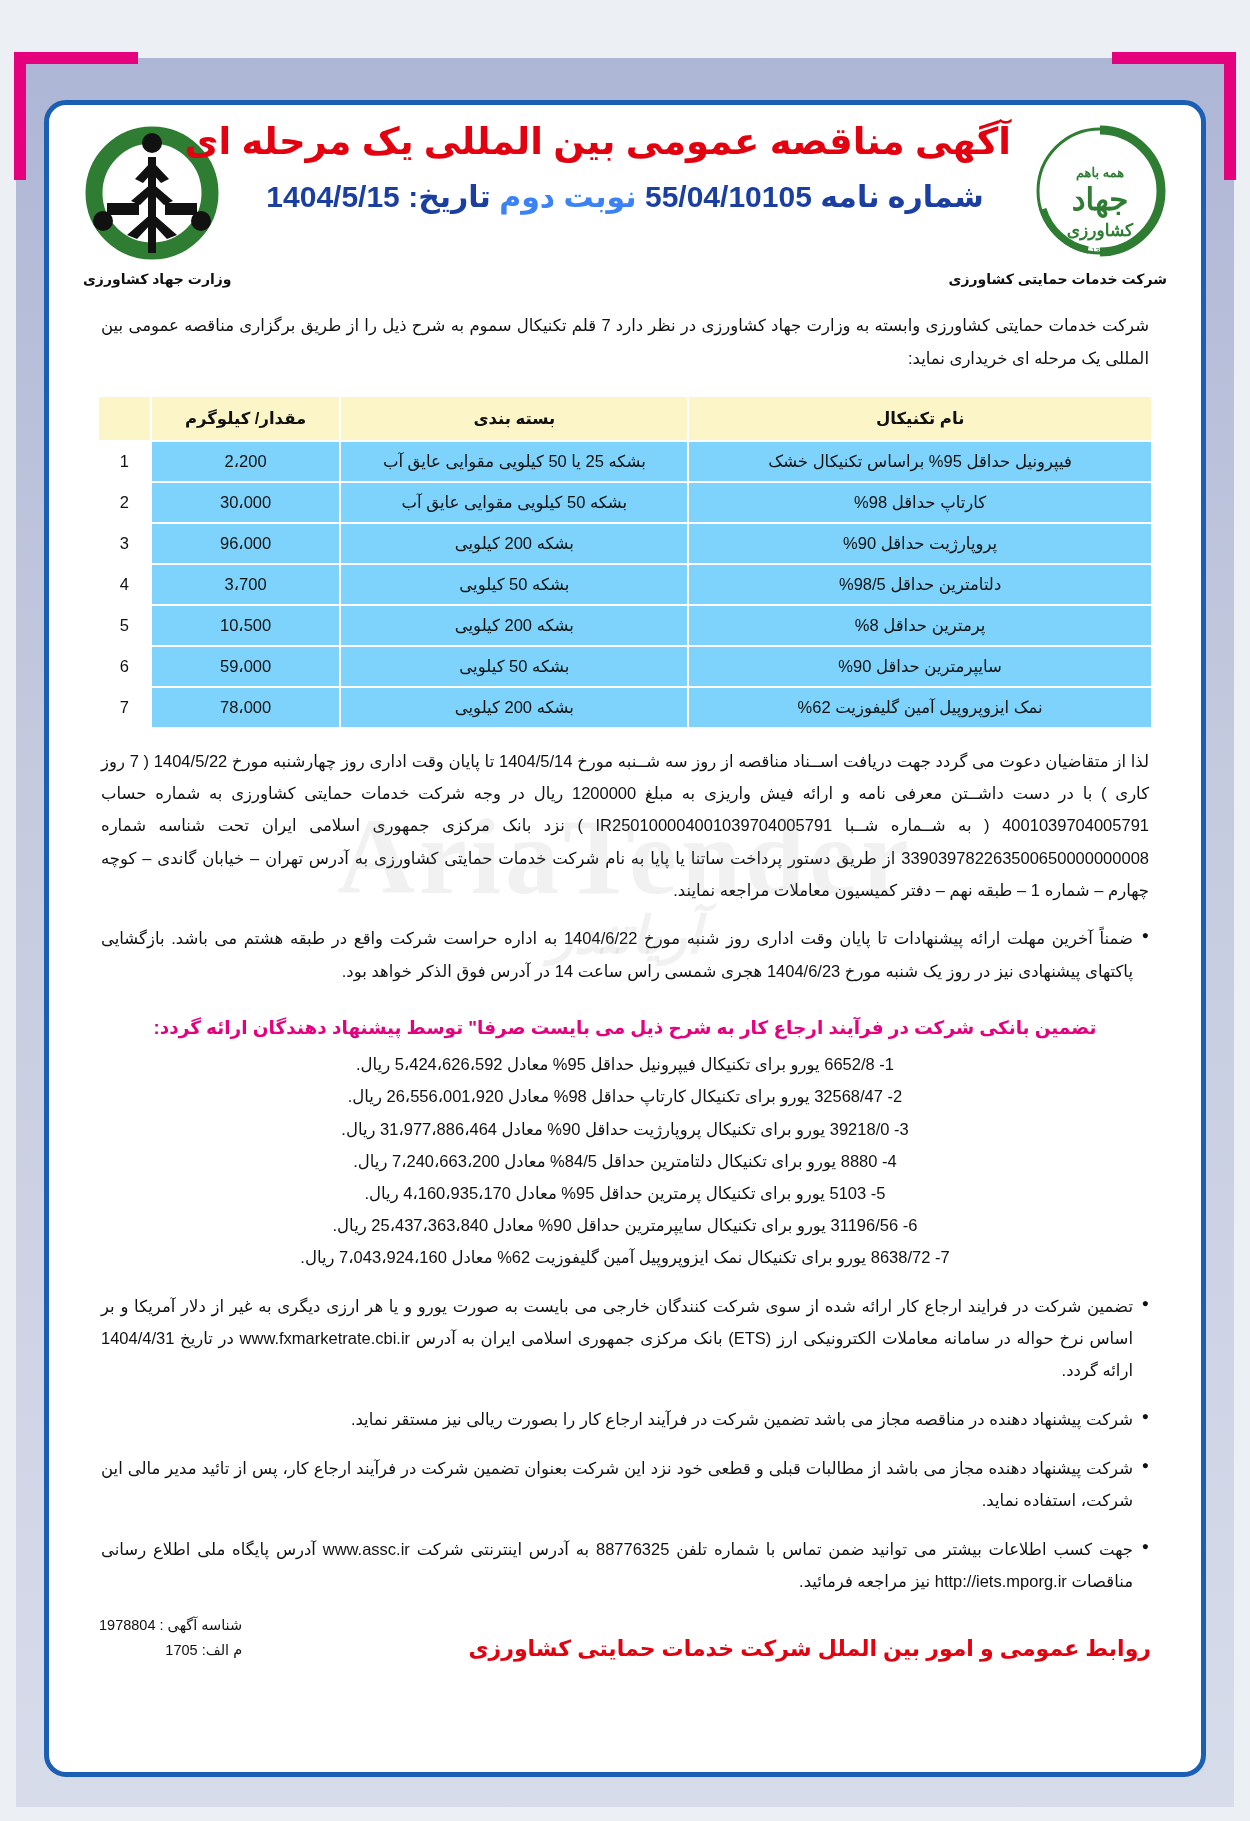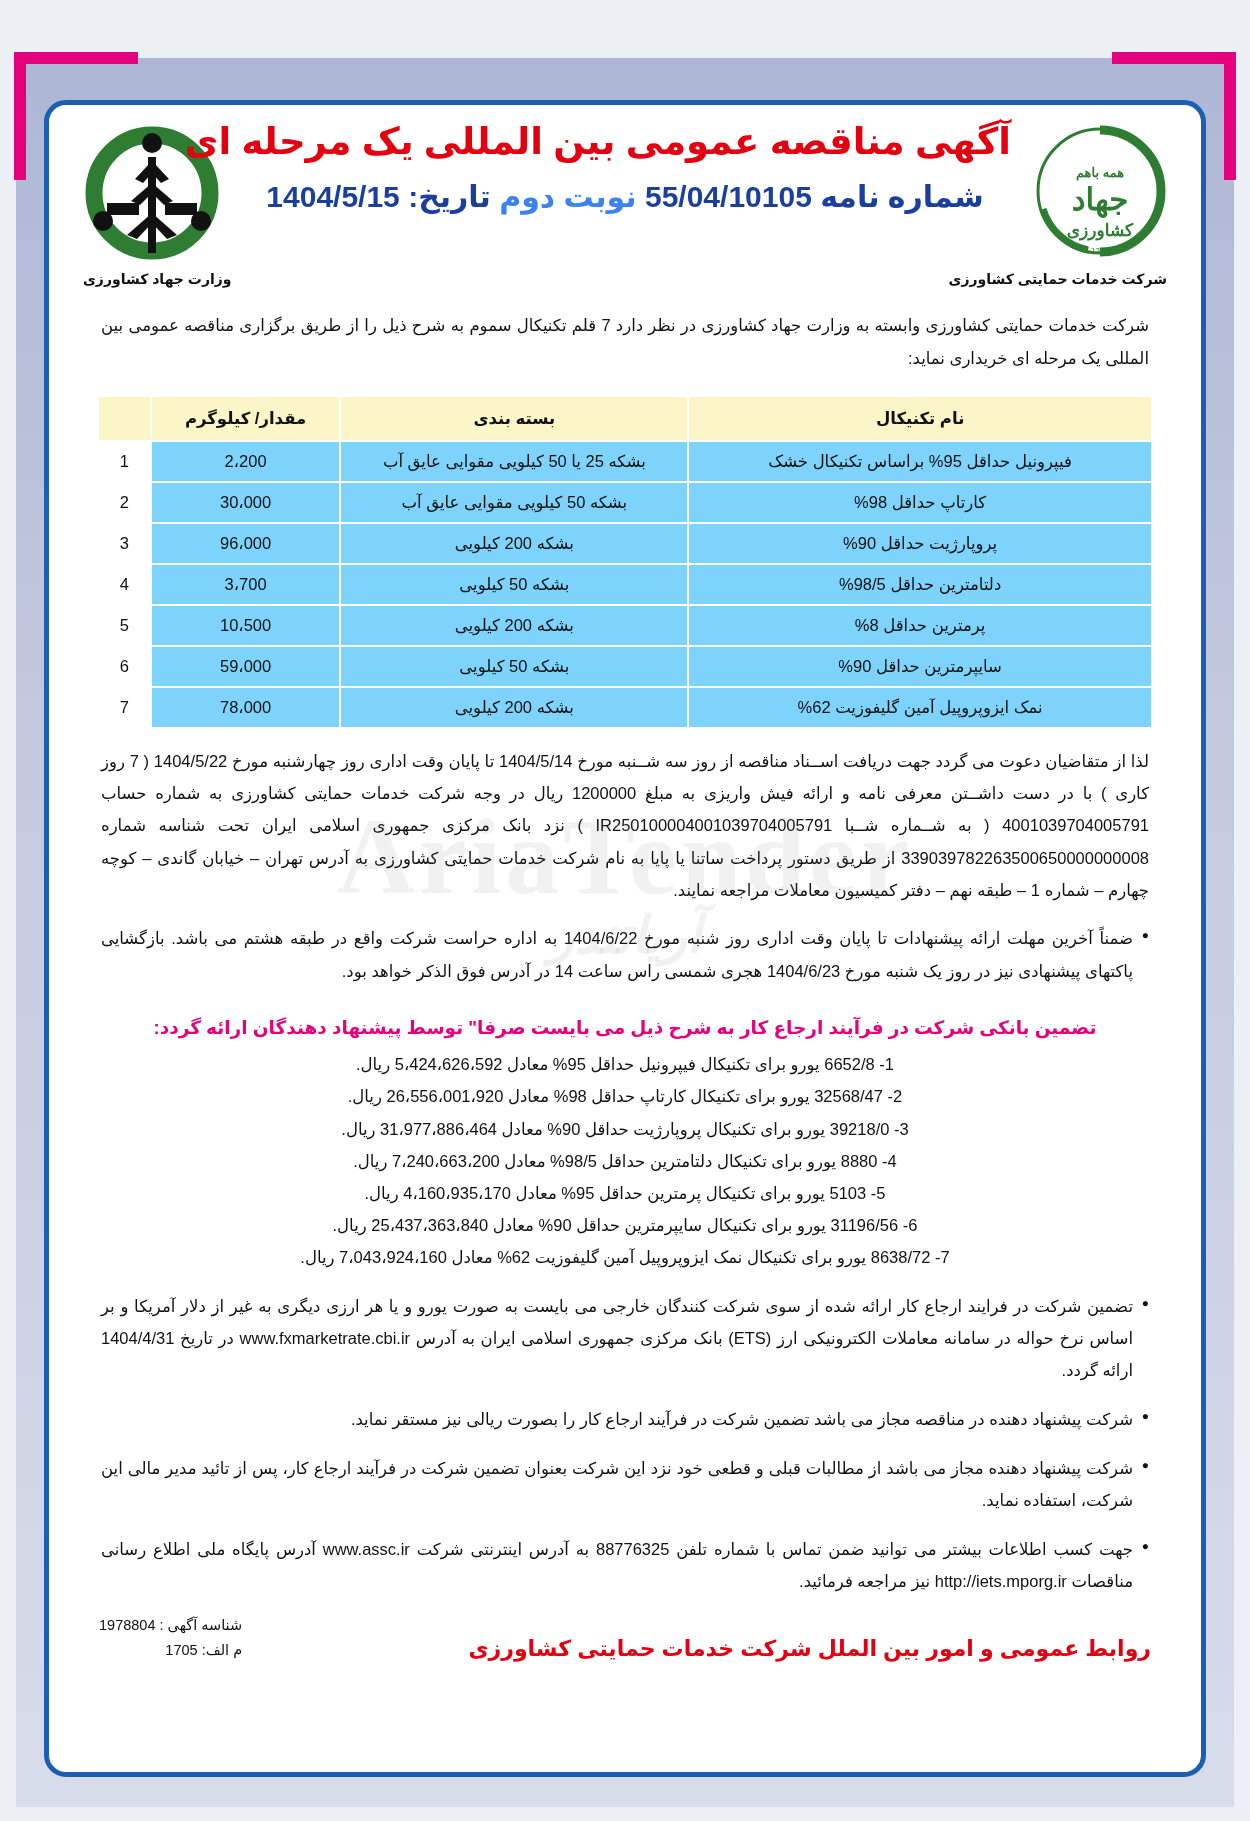--- a/index.html
+++ b/index.html
@@ -353,21 +353,21 @@
       <p class="para">لذا از متقاضیان دعوت می گردد جهت دریافت اســناد مناقصه از روز سه شــنبه مورخ 1404/5/14 تا پایان وقت اداری روز چهارشنبه مورخ 1404/5/22 ( 7 روز کاری ) با در دست داشــتن معرفی نامه و ارائه فیش واریزی به مبلغ 1200000 ریال در وجه شرکت خدمات حمایتی کشاورزی به شماره حساب 4001039704005791 ( به شــماره شــبا IR250100004001039704005791 ) نزد بانک مرکزی جمهوری اسلامی ایران تحت شناسه شماره 339039782263500650000000008 از طریق دستور پرداخت ساتنا یا پایا به نام شرکت خدمات حمایتی کشاورزی به آدرس تهران – خیابان گاندی – کوچه چهارم – شماره 1 – طبقه نهم – دفتر کمیسیون معاملات مراجعه نمایند.</p>
 
       <p class="bullet">ضمناً آخرین مهلت ارائه پیشنهادات تا پایان وقت اداری روز شنبه مورخ 1404/6/22 به اداره حراست شرکت واقع در طبقه هشتم می باشد. بازگشایی پاکتهای پیشنهادی نیز در روز یک شنبه مورخ 1404/6/23 هجری شمسی راس ساعت 14 در آدرس فوق الذکر خواهد بود.</p>
 
       <div class="guar-title">تضمین بانکی شرکت در فرآیند ارجاع کار به شرح ذیل می بایست صرفا" توسط پیشنهاد دهندگان ارائه گردد:</div>
 
       <ul class="guar-list">
           <li>1- 6652/8 یورو برای تکنیکال فیپرونیل حداقل 95% معادل 5،424،626،592 ریال.</li>
           <li>2- 32568/47 یورو برای تکنیکال کارتاپ حداقل 98% معادل 26،556،001،920 ریال.</li>
           <li>3- 39218/0 یورو برای تکنیکال پروپارژیت حداقل 90% معادل 31،977،886،464 ریال.</li>
-          <li>4- 8880 یورو برای تکنیکال دلتامترین حداقل 98/5% معادل 7،240،663،200 ریال.</li>
+          <li>4- 8880 یورو برای تکنیکال دلتامترین حداقل 84/5% معادل 7،240،663،200 ریال.</li>
           <li>5- 5103 یورو برای تکنیکال پرمترین حداقل 95% معادل 4،160،935،170 ریال.</li>
           <li>6- 31196/56 یورو برای تکنیکال سایپرمترین حداقل 90% معادل 25،437،363،840 ریال.</li>
           <li>7- 8638/72 یورو برای تکنیکال نمک ایزوپروپیل آمین گلیفوزیت 62% معادل 7،043،924،160 ریال.</li>
         </ul>
 
       <p class="bullet">تضمین شرکت در فرایند ارجاع کار ارائه شده از سوی شرکت کنندگان خارجی می بایست به صورت یورو و یا هر ارزی دیگری به غیر از دلار آمریکا و بر اساس نرخ حواله در سامانه معاملات الکترونیکی ارز (ETS) بانک مرکزی جمهوری اسلامی ایران به آدرس www.fxmarketrate.cbi.ir در تاریخ 1404/4/31 ارائه گردد.</p>
       <p class="bullet">شرکت پیشنهاد دهنده در مناقصه مجاز می باشد تضمین شرکت در فرآیند ارجاع کار را بصورت ریالی نیز مستقر نماید.</p>
       <p class="bullet">شرکت پیشنهاد دهنده مجاز می باشد از مطالبات قبلی و قطعی خود نزد این شرکت بعنوان تضمین شرکت در فرآیند ارجاع کار، پس از تائید مدیر مالی این شرکت، استفاده نماید.</p>
       <p class="bullet">جهت کسب اطلاعات بیشتر می توانید ضمن تماس با شماره تلفن 88776325 به آدرس اینترنتی شرکت www.assc.ir آدرس پایگاه ملی اطلاع رسانی مناقصات http://iets.mporg.ir نیز مراجعه فرمائید.</p>
     </div>

